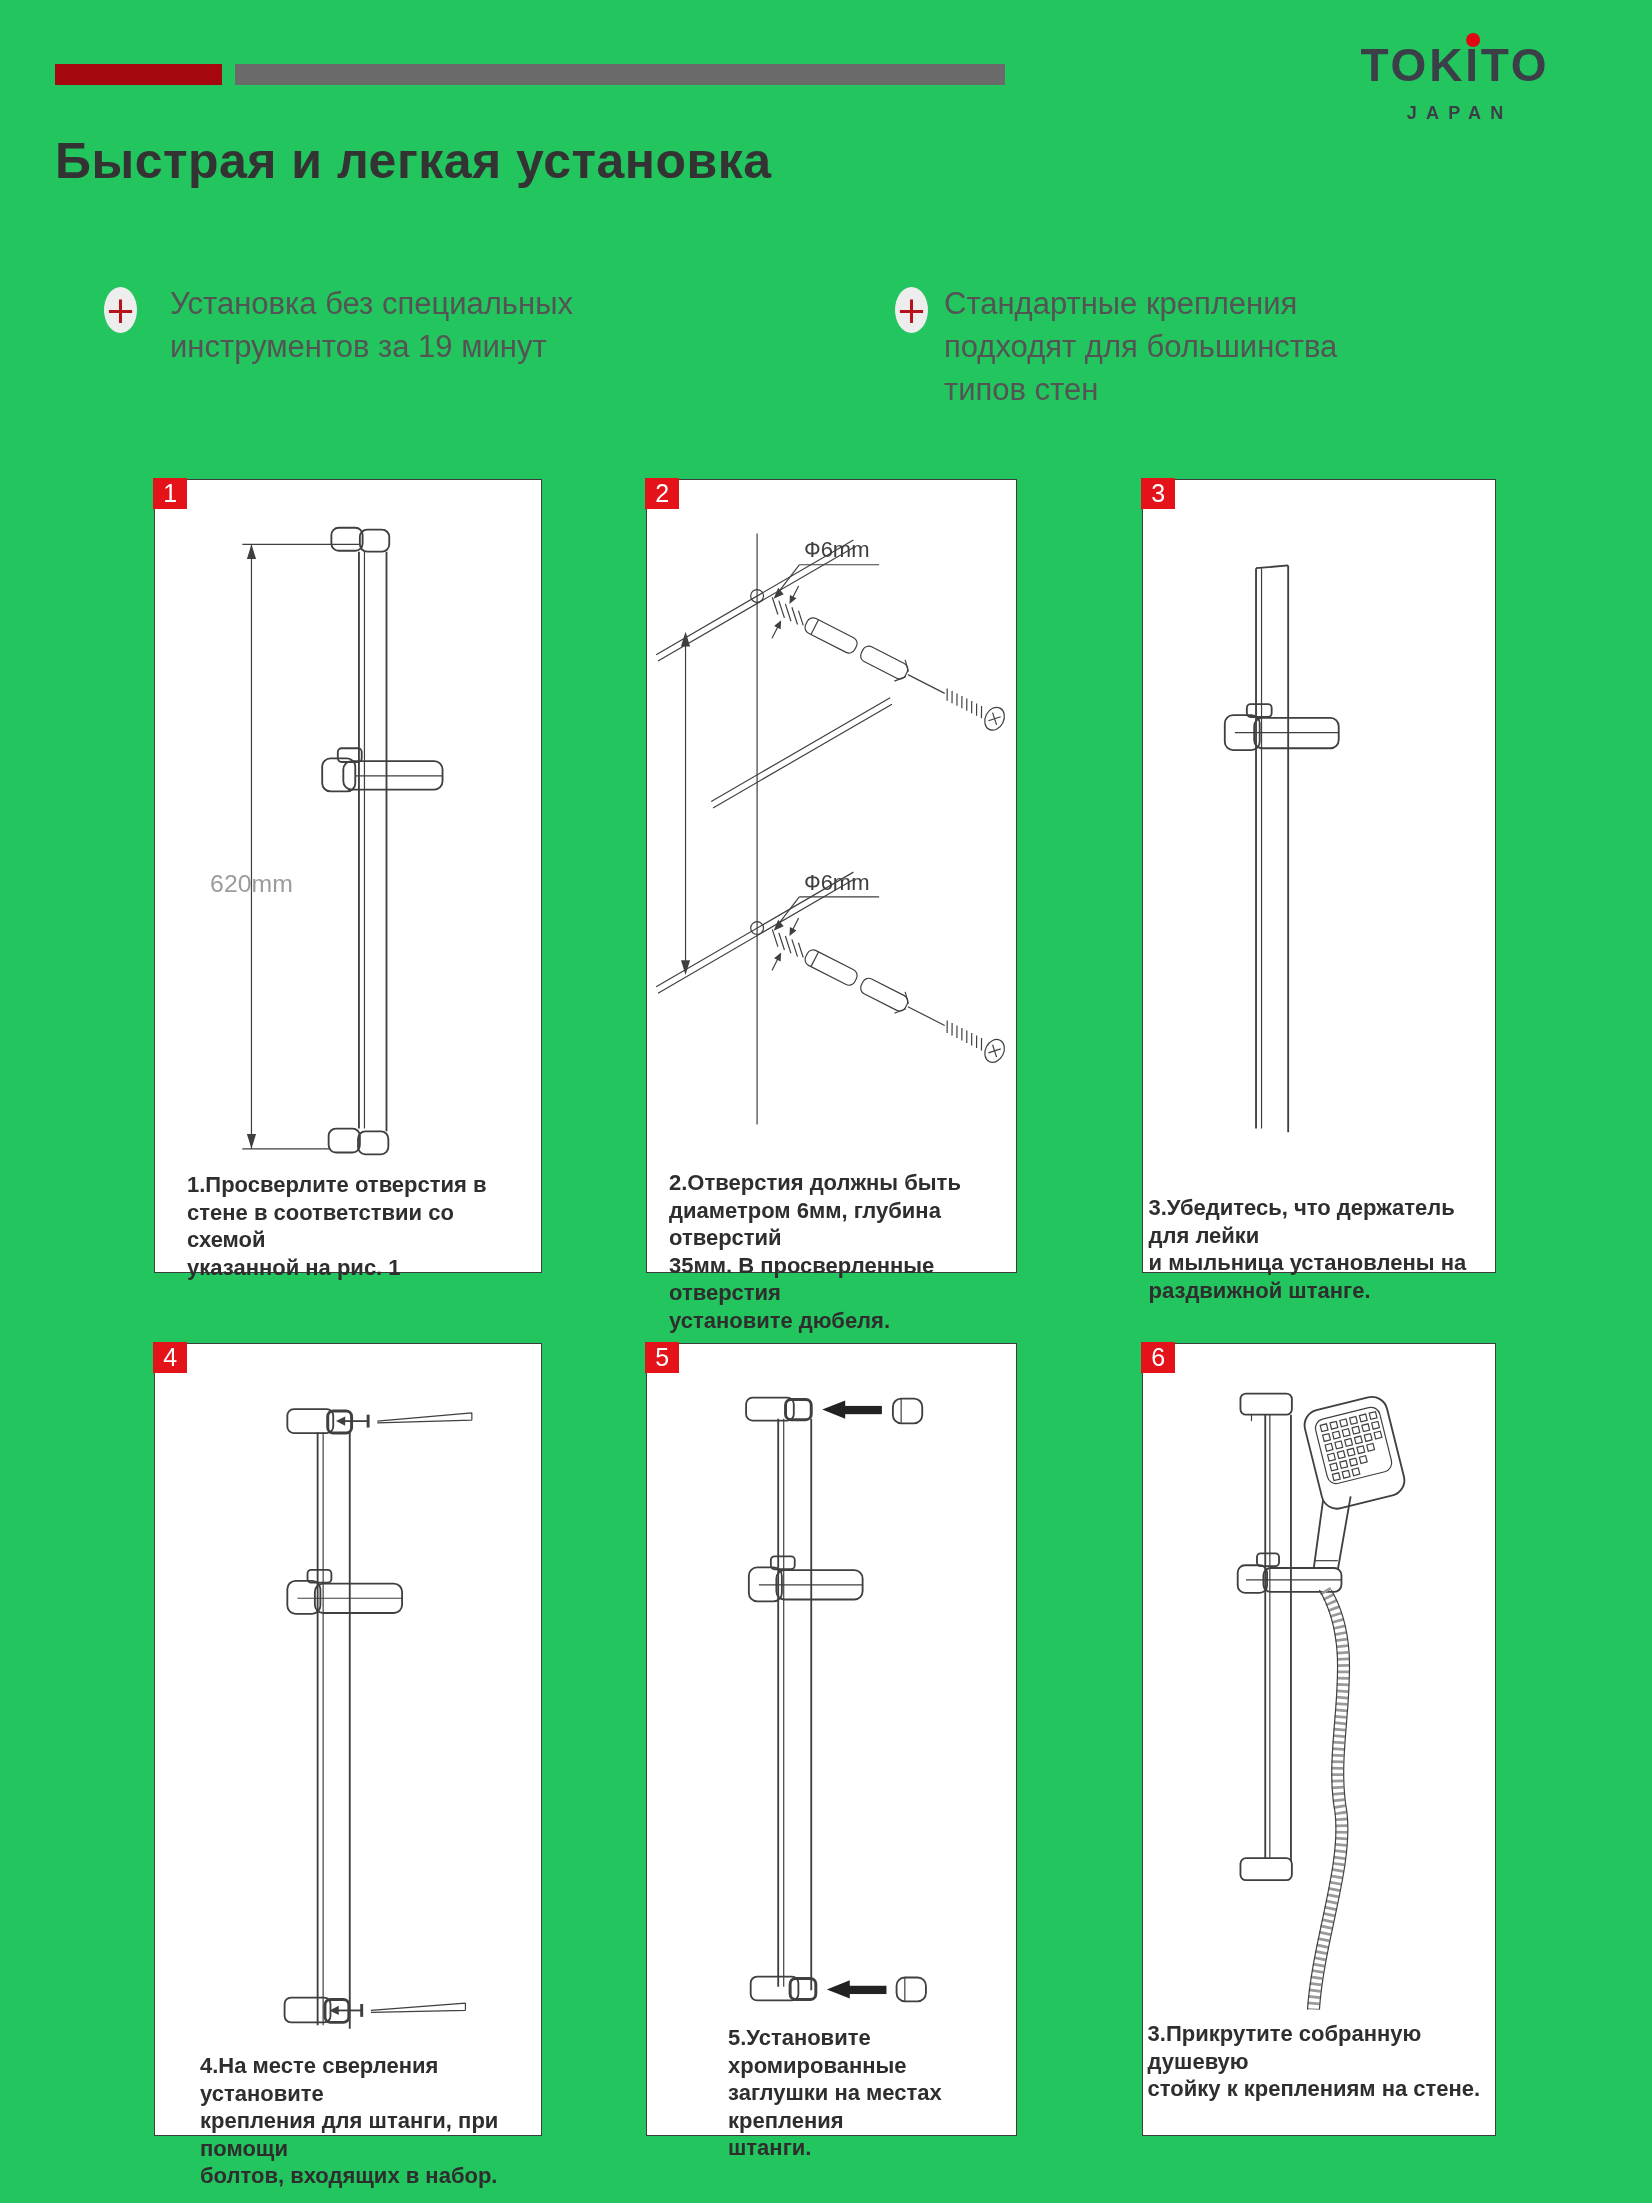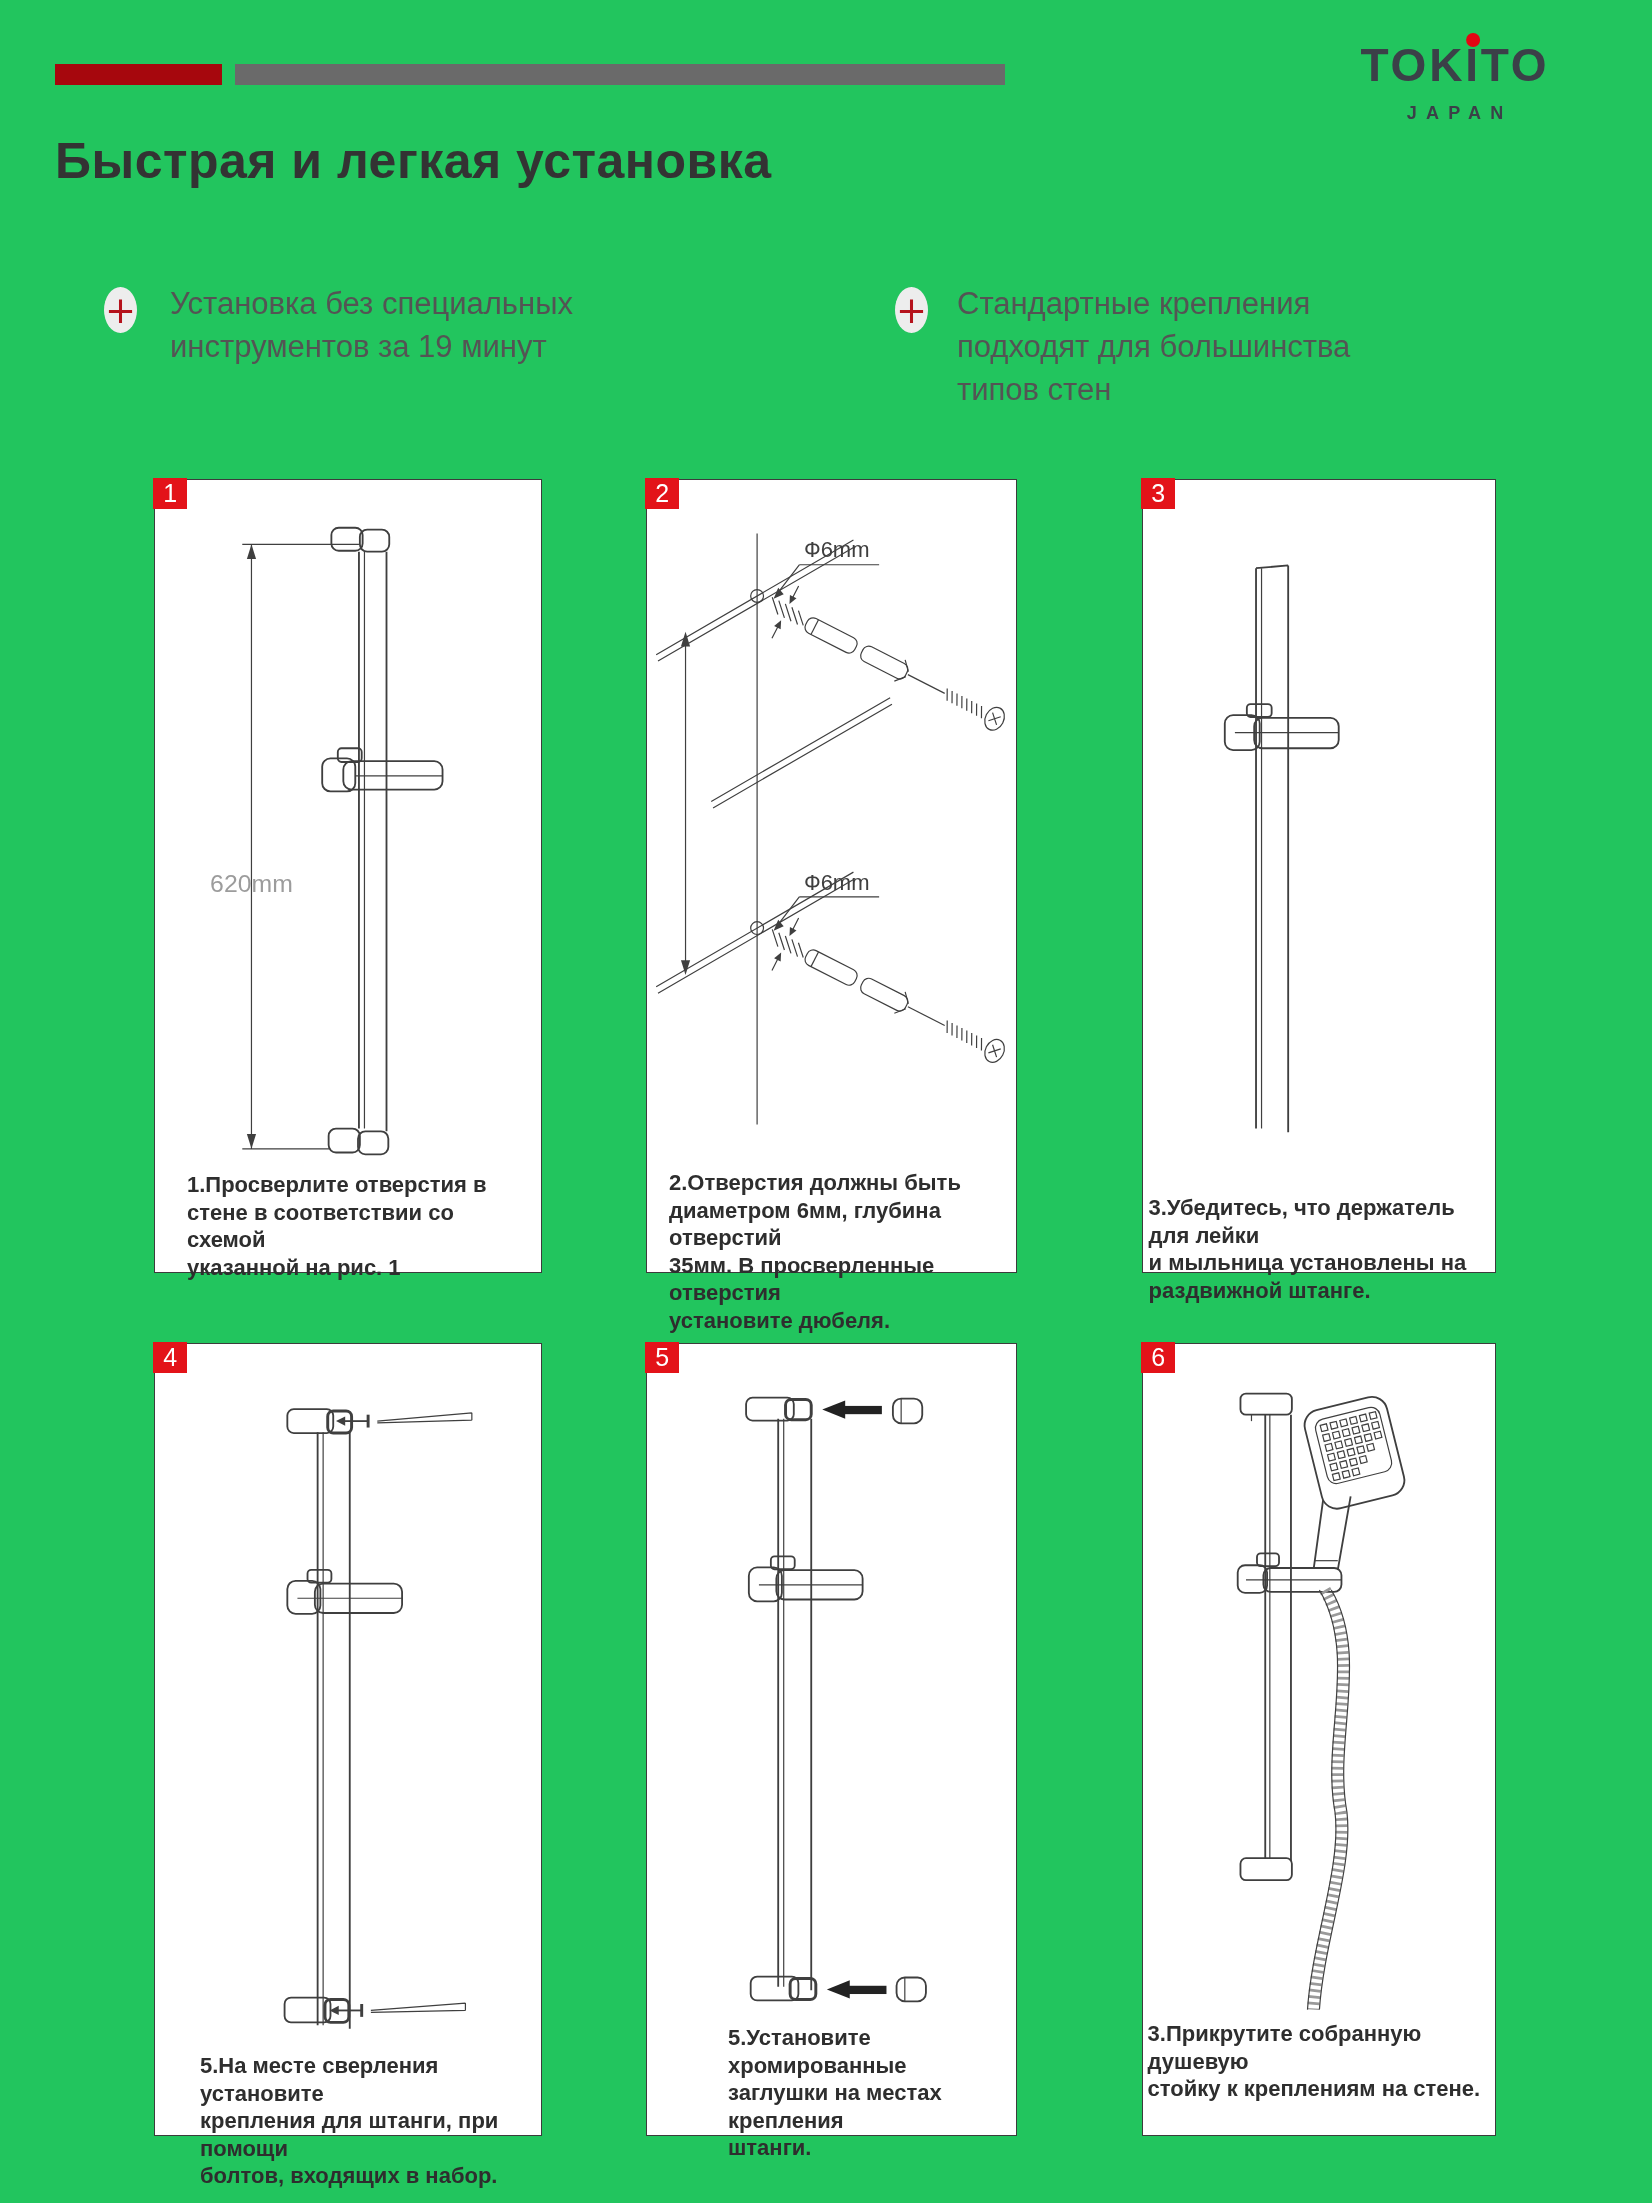--- a/index.html
+++ b/index.html
@@ -19,21 +19,21 @@
   
   .title{position:absolute;left:55px;top:132px;font-size:50px;font-weight:700;color:#333;
          letter-spacing:0.5px;}
   
   .feature{position:absolute;display:flex;align-items:flex-start;}
   .feature .plus{width:33px;height:46px;border-radius:50%;background:#ededed;color:#b5121c;
      display:flex;align-items:center;justify-content:center;font-size:37px;font-weight:400;
      flex:0 0 33px;font-family:"DejaVu Sans",sans-serif;}
   .feature .ftext{white-space:pre-line;font-size:31px;line-height:43px;color:#545454;}
   #feature-1{left:104px;top:287px;}  #feature-1 .ftext{margin-left:33px;margin-top:-5.5px;}
-  #feature-2{left:895px;top:287px;}  #feature-2 .ftext{margin-left:29px;margin-top:-5.5px;}
+  #feature-2{left:895px;top:287px;}  #feature-2 .ftext{margin-left:16px;margin-top:-5.5px;}
   
   .panel{position:absolute;border:1.8px solid #3c3c3c;background:#fff;box-sizing:border-box;}
   #panel-1{left:154px;top:479px;width:388px;height:794px;}
   #panel-2{left:646px;top:479px;width:371px;height:794px;}
   #panel-3{left:1142px;top:479px;width:354px;height:794px;}
   #panel-4{left:154px;top:1343px;width:388px;height:793px;}
   #panel-5{left:646px;top:1343px;width:371px;height:793px;}
   #panel-6{left:1142px;top:1343px;width:354px;height:793px;}
   .badge{position:absolute;left:-1.8px;top:-1.8px;width:34px;height:31px;background:#e31319;
          color:#fff;font-size:25px;display:flex;align-items:center;justify-content:center;}
@@ -189,21 +189,21 @@
       <rect class="ln" x="174" y="261" width="95" height="32" rx="9"></rect>
       <path class="thin" d="M155,277 H269"></path>
 
       <rect class="ln" x="141" y="712" width="50" height="27" rx="7"></rect>
       <rect class="heavy" x="185" y="714" width="26" height="25" rx="6"></rect>
       <path class="ln" d="M199,726 H225"></path>
       <polygon class="fil" points="190,726 200,721 200,731"></polygon>
       <path class="heavy" d="M225,719 V733"></path>
       <path class="thin" d="M235,726 L338,718 M235,728 L338,726 M338,718 V726"></path>
     </svg>
-    <div class="cap" style="left:45px;top:708px;width:326px;">5.На месте сверления установите
+    <div class="cap" style="left:45px;top:708px;width:326px;">4.На месте сверления установите
 крепления для штанги, при помощи
 болтов, входящих в набор.</div>
   </div>
 
   <div class="panel" id="panel-5">
     <div class="badge">5</div>
     <svg class="draw" width="367" height="678" viewBox="0 0 400 738">
 
       <path class="ln" d="M143,81 V700 M179,81 V704"></path>
       <path class="thin" d="M149,81 V700"></path>

